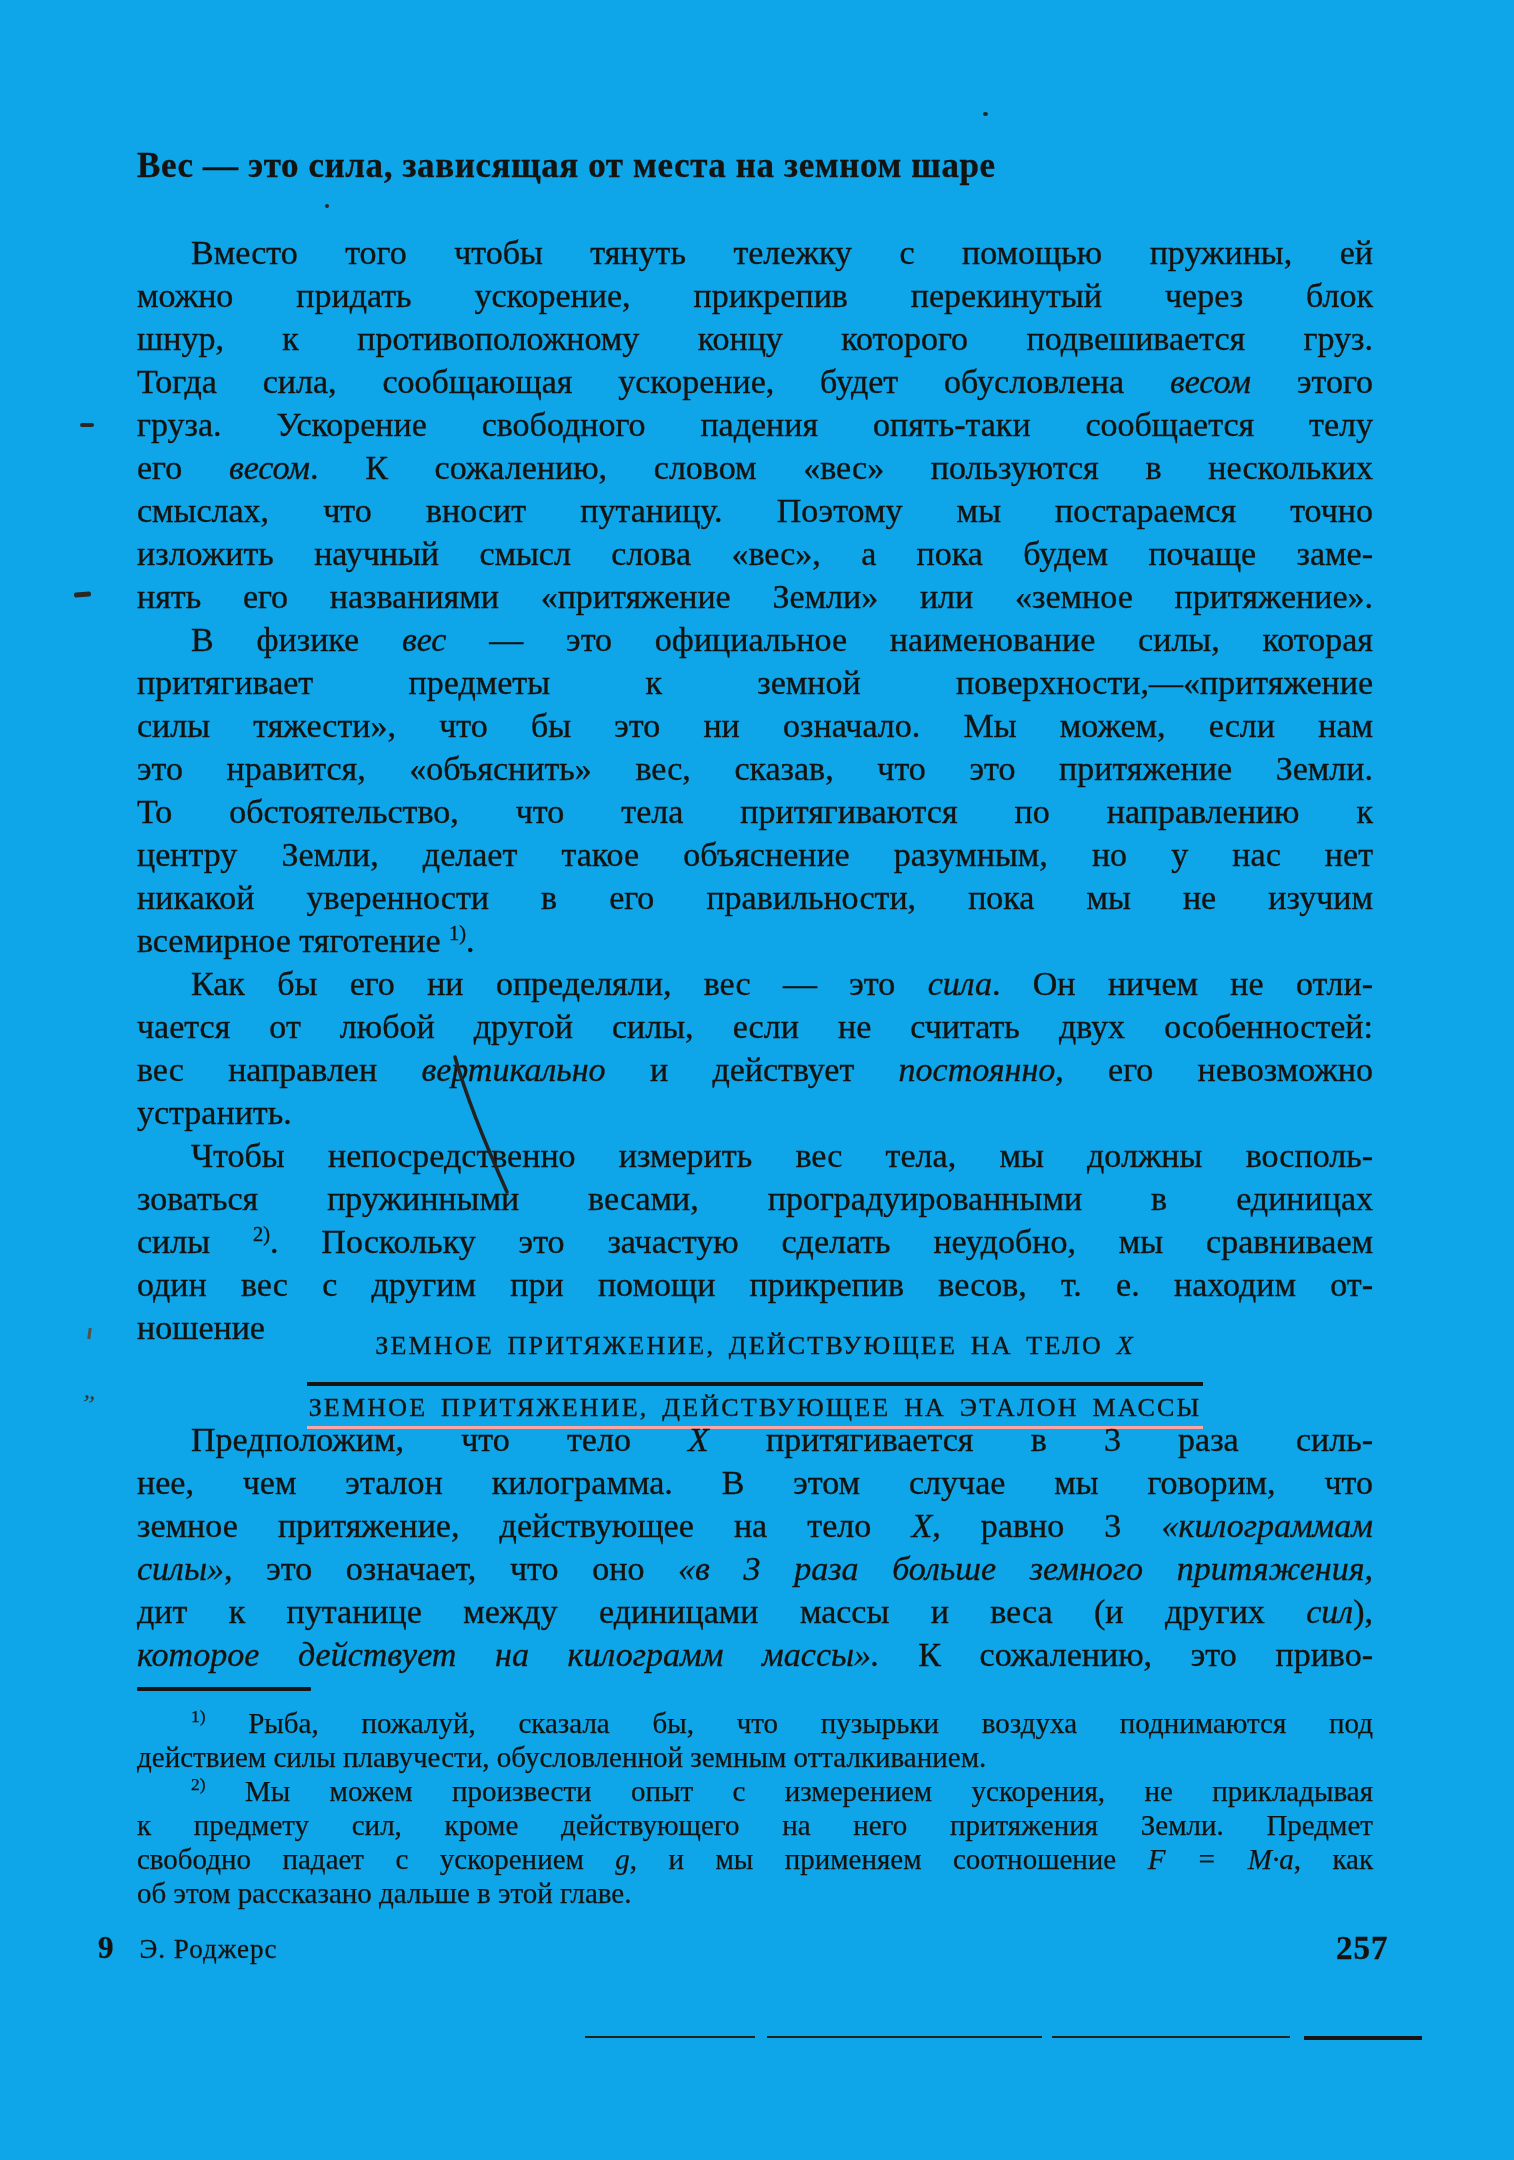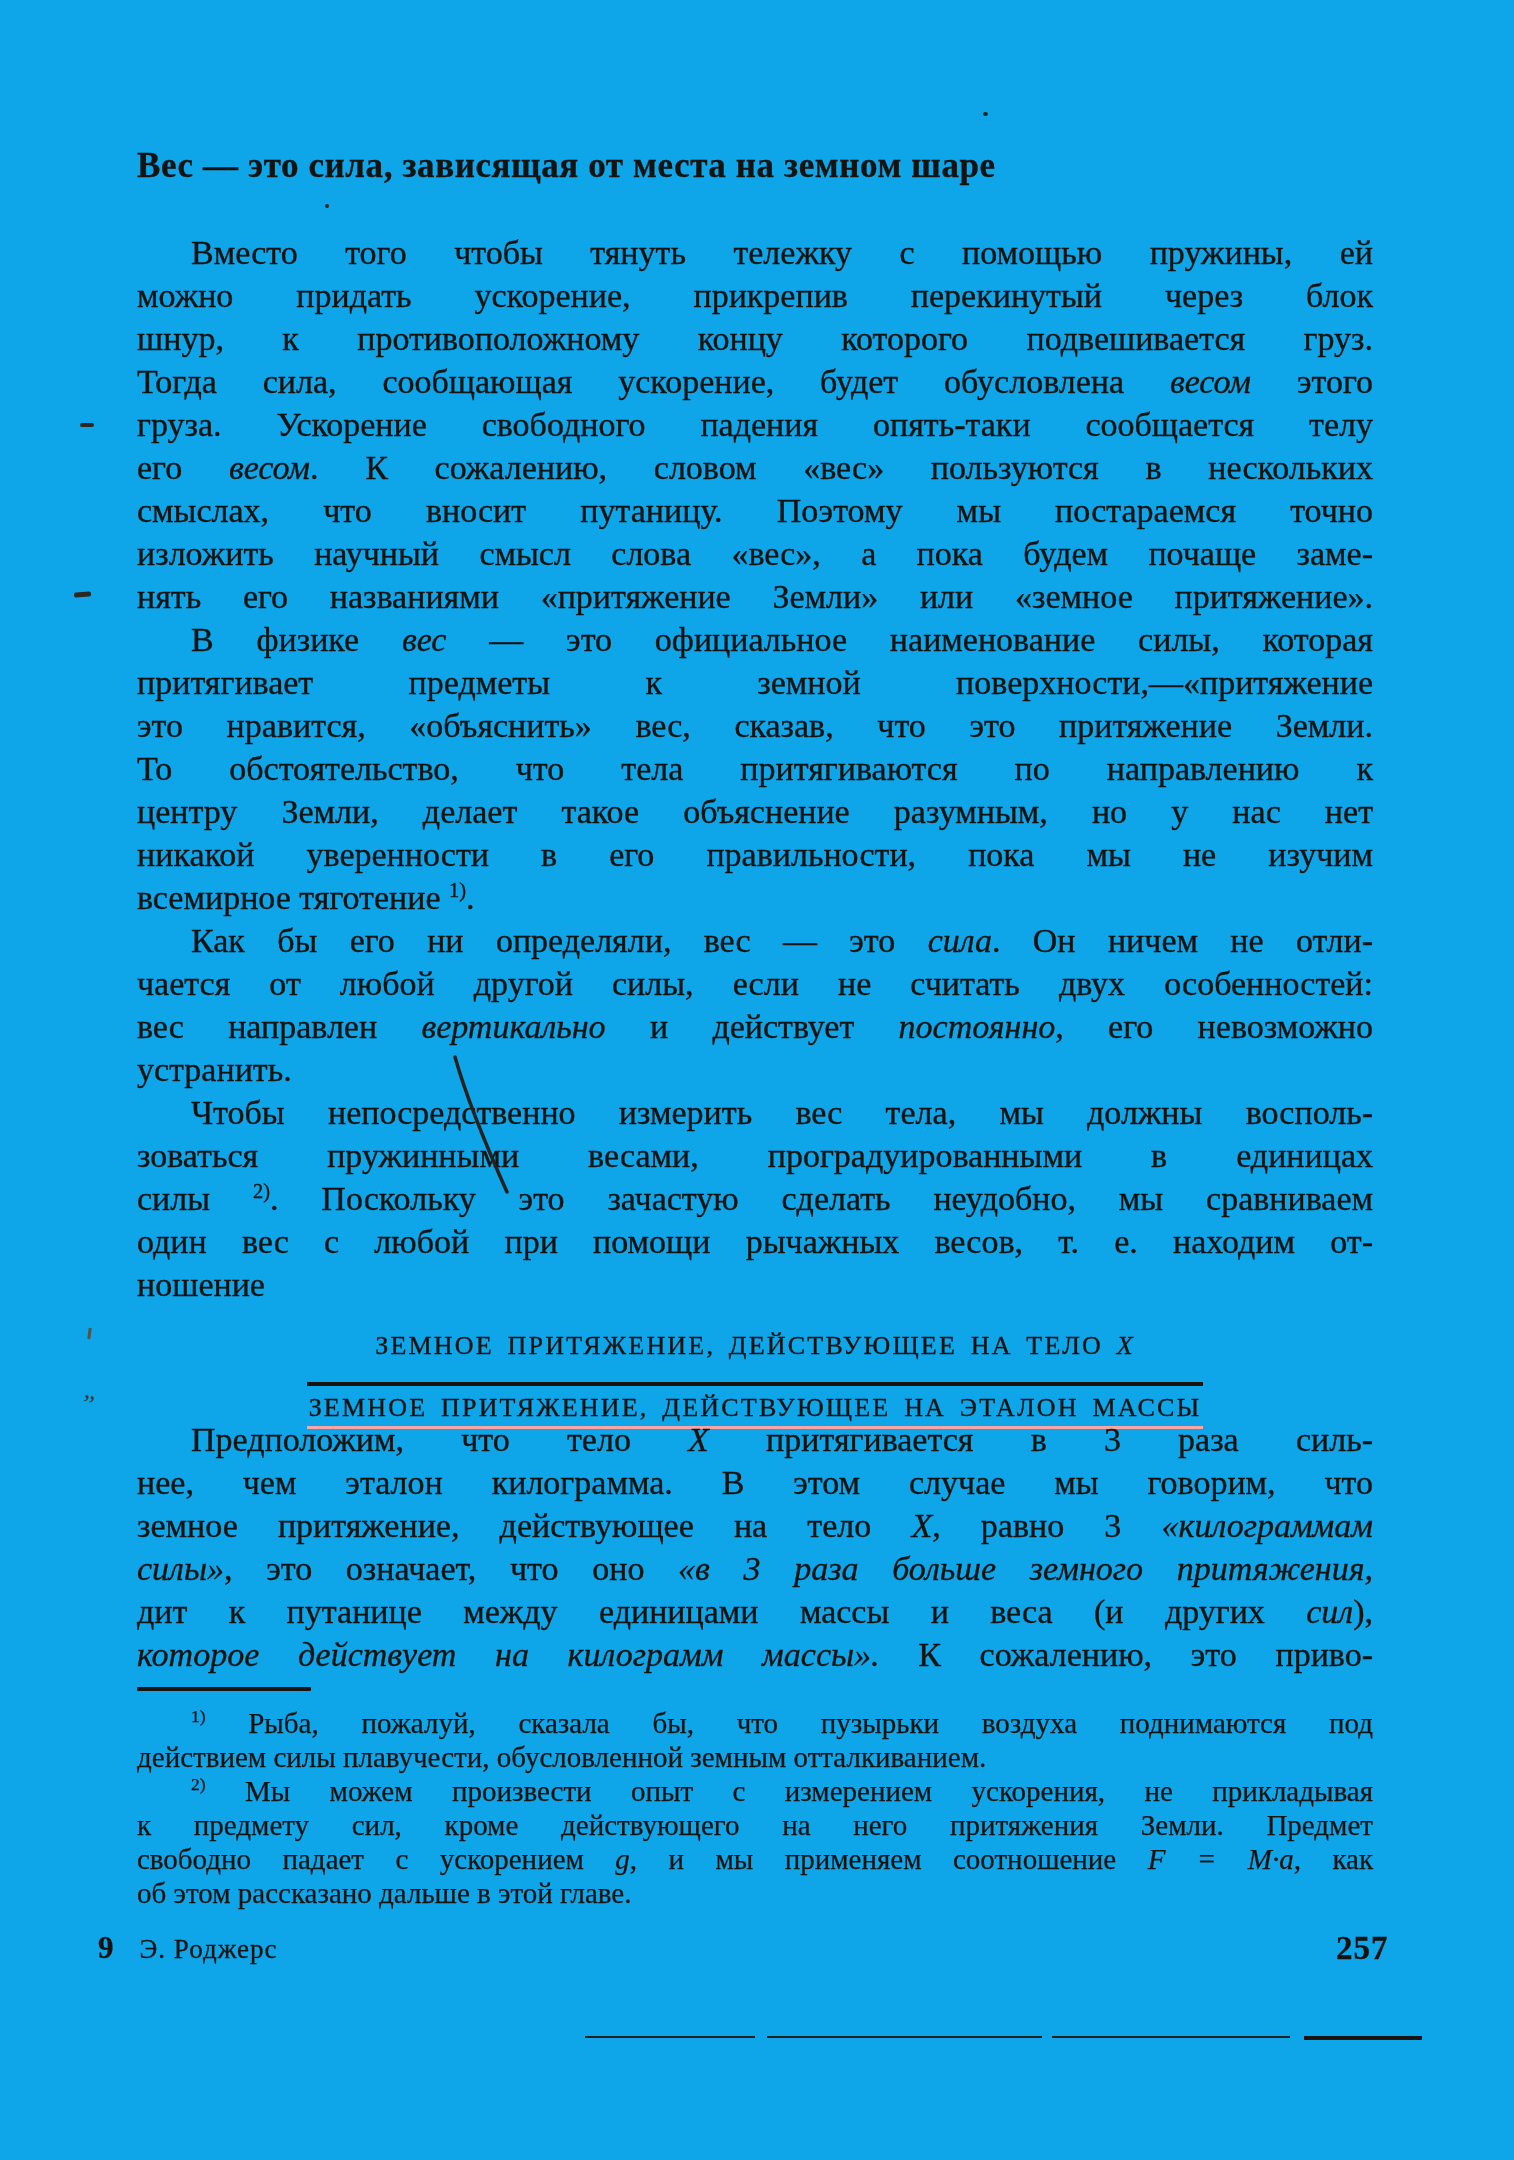--- a/index.html
+++ b/index.html
@@ -89,37 +89,38 @@
         <div class="line fill"><span>Тогда сила, сообщающая ускорение, будет обусловлена </span><em>весом</em><span> этого</span></div>
         <div class="line fill"><span>груза. Ускорение свободного падения опять-таки сообщается телу</span></div>
         <div class="line fill"><span>его </span><em>весом</em><span>. К сожалению, словом «вес» пользуются в нескольких</span></div>
         <div class="line fill"><span>смыслах, что вносит путаницу. Поэтому мы постараемся точно</span></div>
         <div class="line fill"><span>изложить научный смысл слова «вес», а пока будем почаще заме-</span></div>
         <div class="line fill"><span>нять его названиями «притяжение Земли» или «земное притяжение».</span></div>
       </div>
       <div>
         <div class="line indent fill"><span>В физике </span><em>вес</em><span> — это официальное наименование силы, которая</span></div>
         <div class="line fill"><span>притягивает предметы к земной поверхности,—«притяжение</span></div>
+        <div class="line fill"><span>силы тяжести», что бы это ни означало. Мы можем, если нам</span></div>
         <div class="line fill"><span>это нравится, «объяснить» вес, сказав, что это притяжение Земли.</span></div>
         <div class="line fill"><span>То обстоятельство, что тела притягиваются по направлению к</span></div>
         <div class="line fill"><span>центру Земли, делает такое объяснение разумным, но у нас нет</span></div>
         <div class="line fill"><span>никакой уверенности в его правильности, пока мы не изучим</span></div>
         <div class="line"><span>всемирное тяготение </span><sup>1)</sup><span>.</span></div>
       </div>
       <div>
         <div class="line indent fill"><span>Как бы его ни определяли, вес — это </span><em>сила</em><span>. Он ничем не отли-</span></div>
         <div class="line fill"><span>чается от любой другой силы, если не считать двух особенностей:</span></div>
         <div class="line fill"><span>вес направлен </span><em>вертикально</em><span> и действует </span><em>постоянно</em><span>, его невозможно</span></div>
         <div class="line"><span>устранить.</span></div>
       </div>
       <div>
         <div class="line indent fill"><span>Чтобы непосредственно измерить вес тела, мы должны восполь-</span></div>
         <div class="line fill"><span>зоваться пружинными весами, проградуированными в единицах</span></div>
         <div class="line fill"><span>силы </span><sup>2)</sup><span>. Поскольку это зачастую сделать неудобно, мы сравниваем</span></div>
-        <div class="line fill"><span>один вес с любой при помощи рычажных весов, т. е. находим от-</span></div>
+        <div class="line fill"><span>один вес с другим при помощи прикрепив весов, т. е. находим от-</span></div>
         <div class="line"><span>ношение</span></div>
       </div>
     </div>
 
   <div class="fraction">
     <div class="frac-inner">
       <div class="frac-num" id="frac-num"><span>ЗЕМНОЕ ПРИТЯЖЕНИЕ, ДЕЙСТВУЮЩЕЕ НА ТЕЛО </span><em>X</em></div>
       <div class="frac-den" id="frac-den"><span>ЗЕМНОЕ ПРИТЯЖЕНИЕ, ДЕЙСТВУЮЩЕЕ НА ЭТАЛОН МАССЫ</span></div>
     </div>
   </div>

